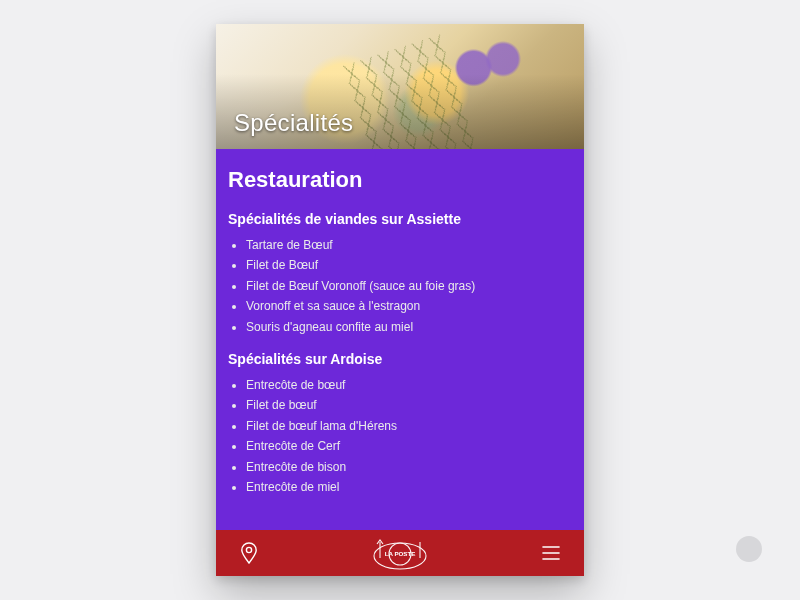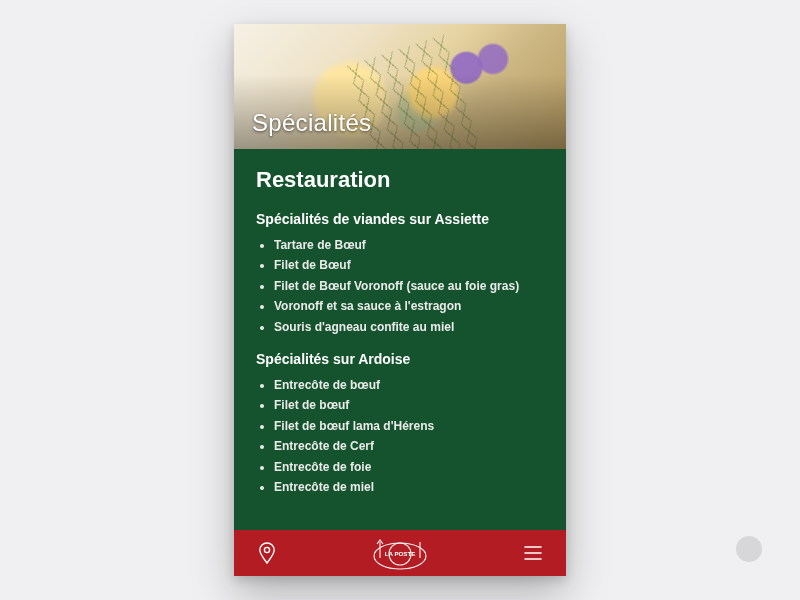--- a/index.html
+++ b/index.html
@@ -7,21 +7,21 @@
   body {
     background: #f0f0f2;
     font-family: -apple-system, "Helvetica Neue", Arial, sans-serif;
     display: flex;
     align-items: center;
     justify-content: center;
     position: relative;
   }
 
   .phone {
-    width: 332px;
+    width: 368px;
     height: 552px;
     background: #3a3a3a;
     box-shadow: 0 18px 40px rgba(0,0,0,.25), 0 4px 10px rgba(0,0,0,.15);
     display: flex;
     flex-direction: column;
     overflow: hidden;
     position: relative;
   }
 
   
@@ -61,23 +61,23 @@
     font-size:24px;
     font-weight:400;
     letter-spacing:.3px;
     text-shadow:0 1px 3px rgba(0,0,0,.6);
     z-index:2;
   }
 
   
   .content{
     flex:1;
-    background:#14532d;
+    background:#6d28d9;
     color:#fff;
-    padding:18px 20px 10px 22px;
+    padding:18px 20px 10px 12px;
     overflow:hidden;
   }
   .content h1{
     font-size:22px;
     font-weight:700;
     margin-bottom:18px;
   }
   .section-title{
     font-size:14px;
     font-weight:700;
@@ -85,21 +85,20 @@
   }
   .content ul{
     list-style: disc;
     padding-left:18px;
     margin-bottom:14px;
   }
   .content li{
     font-size:12px;
     line-height:1.7;
     color:#eaeaea;
-    font-weight:bold;
   }
 
   
   .bottombar{
     height:46px;
     background:#b31c22;
     display:flex;
     align-items:center;
     justify-content:space-between;
     padding:0 16px;
@@ -149,21 +148,21 @@
       </ul>
     </div>
 
     <div>
       <div class="section-title">Spécialités sur Ardoise</div>
       <ul>
         <li>Entrecôte de bœuf</li>
         <li>Filet de bœuf</li>
         <li>Filet de bœuf lama d'Hérens</li>
         <li>Entrecôte de Cerf</li>
-        <li>Entrecôte de foie</li>
+        <li>Entrecôte de bison</li>
         <li>Entrecôte de miel</li>
       </ul>
     </div>
   </div>
 
   <div class="bottombar">
     <div class="bb-btn">
       <svg width="18" height="22" viewBox="0 0 18 22" fill="none" stroke="#fff" stroke-width="1.4">
         <path d="M9 21 C4 14.5 1.8 11.5 1.8 8.2 A7.2 7.2 0 0 1 16.2 8.2 C16.2 11.5 14 14.5 9 21 Z"></path>
         <circle cx="9" cy="8" r="2.6"></circle>

